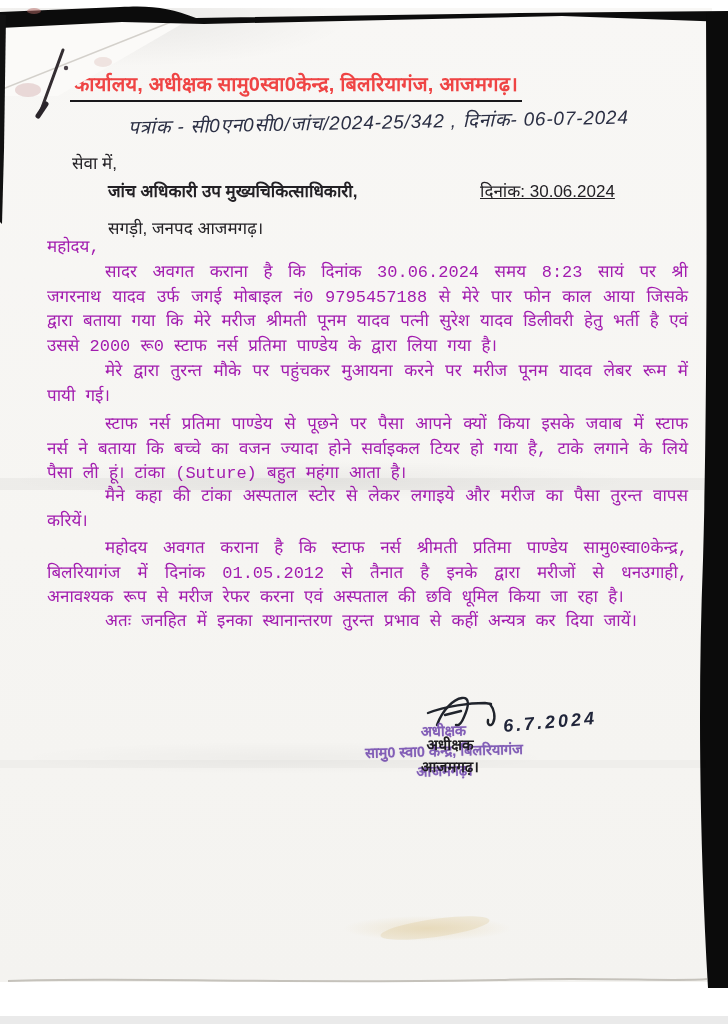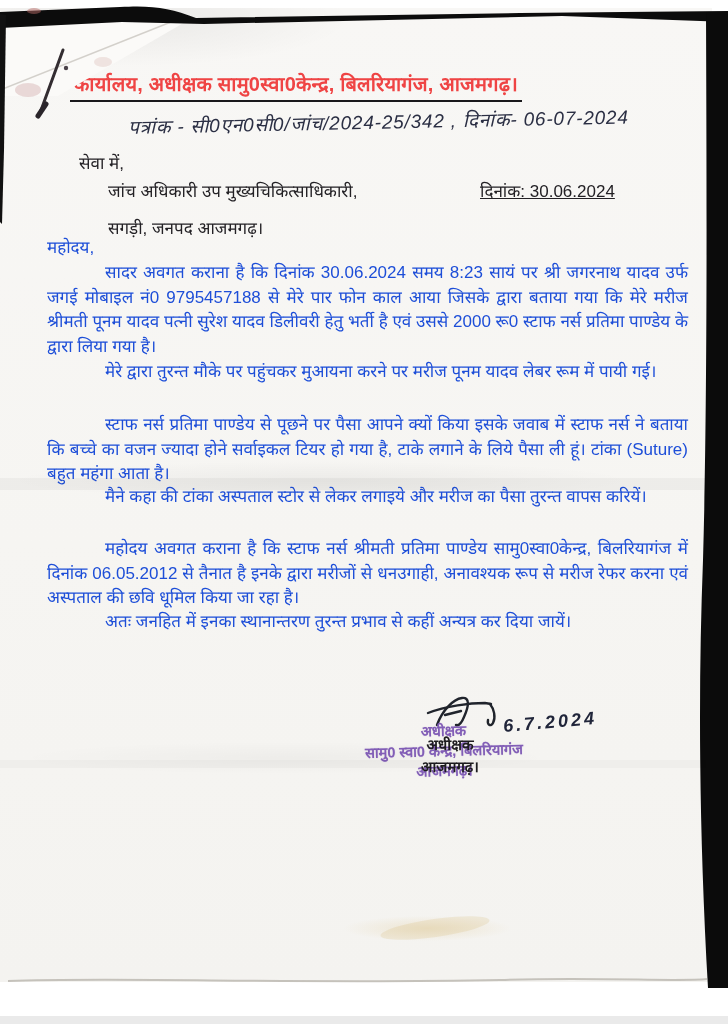--- a/index.html
+++ b/index.html
@@ -24,22 +24,22 @@
     font-size:20px;font-weight:bold;letter-spacing:.2px;color:#ef4444;
   }
   .letter-title .u{border-bottom:2.5px solid #1a191c;padding:0 4px 3px 4px;display:inline-block;}
   .ref-line{
     left:128px;top:114px;width:580px;white-space:nowrap;
     font-size:19px;font-style:italic;font-weight:500;letter-spacing:.8px;
     color:#2b2f44;transform:rotate(-1.2deg);transform-origin:left center;
   }
   .addr{font-size:17px;color:#232125;}
   .body-par{
-    left:47px;width:641px;font-size:17px;line-height:24.5px;color:#1d4ed8;
-    text-align:justify;margin:0;
+    left:47px;width:641px;font-size:17px;line-height:24.5px;color:#a21caf;
+    text-align:justify;margin:0;font-family:Liberation Mono, monospace;
   }
   .indent{text-indent:58px;}
   .sig-scrawl{left:424px;top:694px;width:96px;height:40px;}
   .sig-date{
     left:503px;top:712px;font-size:18px;font-style:italic;font-weight:600;
     letter-spacing:3px;color:#20253a;transform:rotate(-5deg);white-space:nowrap;
   }
   .stamp-block{
     left:330px;top:721px;width:228px;text-align:center;
     font-size:14.5px;font-weight:bold;line-height:20px;
@@ -58,31 +58,31 @@
 </head>
 <body>
 
 <div class="paper"></div>
 
 <div class="abs letter-title">
   <span class="u">कार्यालय, अधीक्षक सामु0स्वा0केन्द्र, बिलरियागंज, आजमगढ़।</span>
 </div>
 <div class="abs ref-line">पत्रांक - सी0एन0सी0/जांच/2024-25/342 , दिनांक- 06-07-2024</div>
 
-<div class="abs addr" style="left:79px;top:151px;">सेवा में,</div>
-<div class="abs addr" style="left:108px;top:179px;">जांच अधिकारी उप मुख्यचिकित्साधिकारी,</div>
+<div class="abs addr" style="left:72px;top:151px;">सेवा में,</div>
+<div class="abs addr" style="left:108px;top:179px;font-weight:bold;">जांच अधिकारी उप मुख्यचिकित्साधिकारी,</div>
 <div class="abs addr" style="left:480px;top:179px;text-decoration:underline;">दिनांक: 30.06.2024</div>
 <div class="abs addr" style="left:108px;top:216px;">सगड़ी, जनपद आजमगढ़।</div>
 
 <div class="abs body-par" style="top:236px;">महोदय,</div>
 <p class="abs body-par indent" style="top:261px;">सादर अवगत कराना है कि दिनांक 30.06.2024 समय 8:23 सायं पर श्री जगरनाथ यादव उर्फ जगई मोबाइल नं0 9795457188 से मेरे पार फोन काल आया जिसके द्वारा बताया गया कि मेरे मरीज श्रीमती पूनम यादव पत्नी सुरेश यादव डिलीवरी हेतु भर्ती है एवं उससे 2000 रू0 स्टाफ नर्स प्रतिमा पाण्डेय के द्वारा लिया गया है।</p>
 <p class="abs body-par indent" style="top:360px;">मेरे द्वारा तुरन्त मौके पर पहुंचकर मुआयना करने पर मरीज पूनम यादव लेबर रूम में पायी गई।</p>
 <p class="abs body-par indent" style="top:413px;">स्टाफ नर्स प्रतिमा पाण्डेय से पूछने पर पैसा आपने क्यों किया इसके जवाब में स्टाफ नर्स ने बताया कि बच्चे का वजन ज्यादा होने सर्वाइकल टियर हो गया है, टाके लगाने के लिये पैसा ली हूं। टांका (Suture) बहुत महंगा आता है।</p>
 <p class="abs body-par indent" style="top:485px;">मैने कहा की टांका अस्पताल स्टोर से लेकर लगाइये और मरीज का पैसा तुरन्त वापस करियें।</p>
-<p class="abs body-par indent" style="top:537px;">महोदय अवगत कराना है कि स्टाफ नर्स श्रीमती प्रतिमा पाण्डेय सामु0स्वा0केन्द्र, बिलरियागंज में दिनांक 06.05.2012 से तैनात है इनके द्वारा मरीजों से धनउगाही, अनावश्यक रूप से मरीज रेफर करना एवं अस्पताल की छवि धूमिल किया जा रहा है।</p>
+<p class="abs body-par indent" style="top:537px;">महोदय अवगत कराना है कि स्टाफ नर्स श्रीमती प्रतिमा पाण्डेय सामु0स्वा0केन्द्र, बिलरियागंज में दिनांक 01.05.2012 से तैनात है इनके द्वारा मरीजों से धनउगाही, अनावश्यक रूप से मरीज रेफर करना एवं अस्पताल की छवि धूमिल किया जा रहा है।</p>
 <p class="abs body-par indent" style="top:610px;">अतः जनहित में इनका स्थानान्तरण तुरन्त प्रभाव से कहीं अन्यत्र कर दिया जायें।</p>
 
 <svg class="abs sig-scrawl" viewBox="0 0 96 40">
   <g fill="none" stroke="#20242c" stroke-width="2.4" stroke-linecap="round">
     <path d="M13,31 C18,17 29,5 38,4 C46,3 45,12 40,23 C38,28 35,32 32,31"></path>
     <path d="M4,19 C22,12 46,9 61,9 L67,10"></path>
     <path d="M66,10 C70,15 72,23 69,29 C67,33 63,31 64,26"></path>
     <path d="M21,21 L37,17"></path>
   </g>
 </svg>

